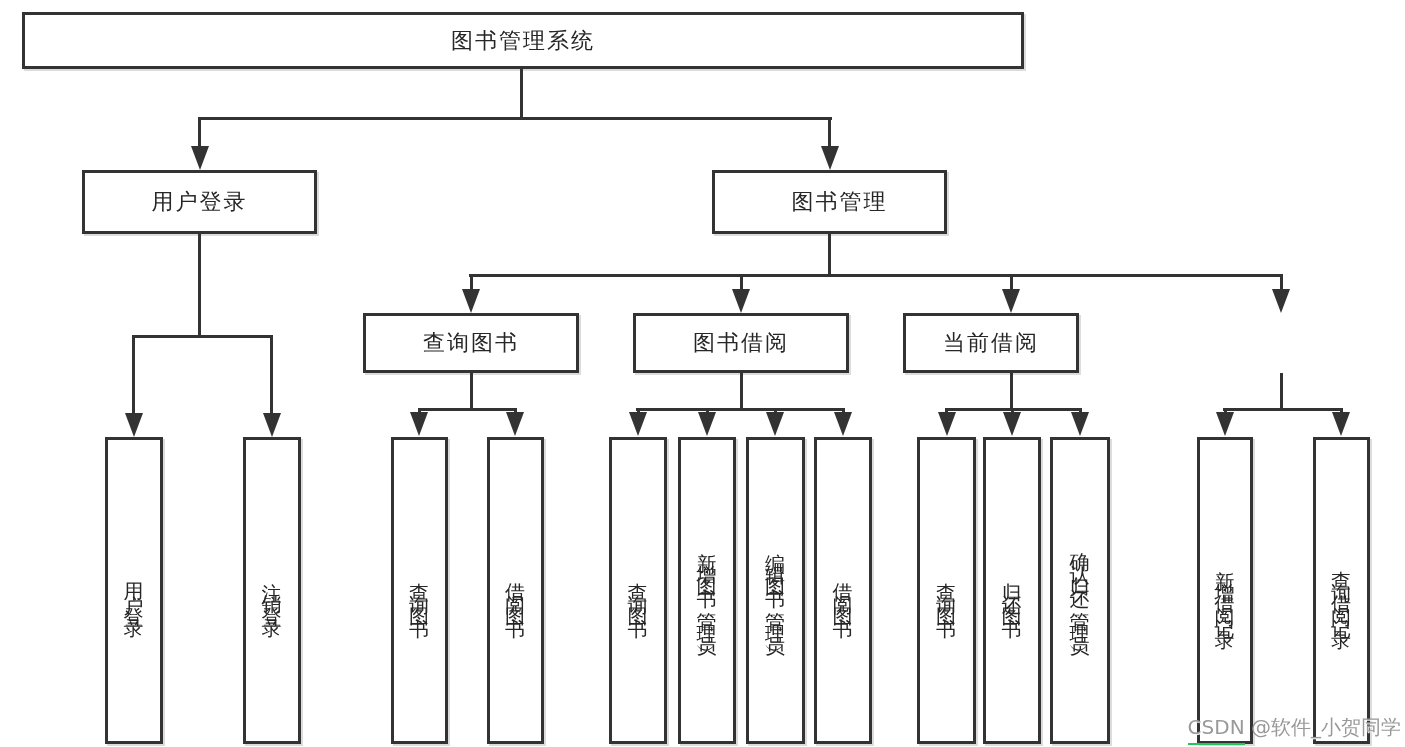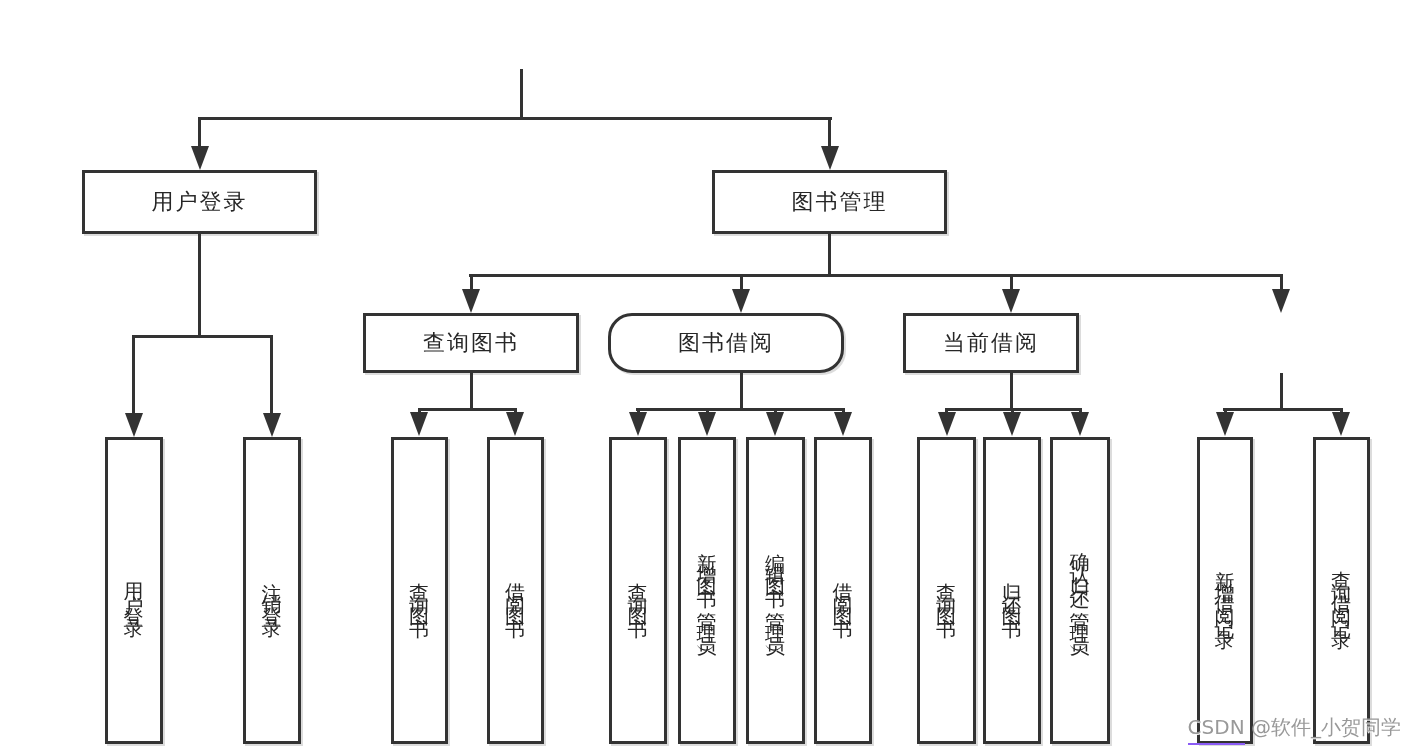--- a/index.html
+++ b/index.html
@@ -50,29 +50,32 @@
   .watermark {
     position: absolute;
     right: 4px;
     bottom: 6px;
     font-size: 20px;
     color: #999999;
     white-space: nowrap;
     text-shadow: 1px 1px 0 rgba(255,255,255,0.9);
   }
   .watermark .brand {
-    border-bottom: 2px solid #8b5cf6;
+    border-bottom: 2px solid #22c55e;
     padding-bottom: 4px;
   }
 </style>
 </head>
 <body>
 
 <div class="canvas">
 
+  <div class="box" style="left:22px; top:12px; width:1002px; height:57px;">
+    <span class="hlabel">图书管理系统</span>
+  </div>
 
   <div class="line" style="left:520px; top:69px; width:3px; height:49px;"></div>
   <div class="line" style="left:198px; top:117px; width:634px; height:3px;"></div>
   <div class="line" style="left:198px; top:117px; width:3px; height:31px;"></div>
   <div class="arrow" style="left:191px; top:146px;"></div>
   <div class="line" style="left:828px; top:117px; width:3px; height:31px;"></div>
   <div class="arrow" style="left:821px; top:146px;"></div>
 
   <div class="box" style="left:82px; top:170px; width:235px; height:64px;">
     <span class="hlabel">用户登录</span>
@@ -95,21 +98,21 @@
   <div class="line" style="left:740px; top:274px; width:3px; height:17px;"></div>
   <div class="arrow" style="left:732px; top:289px;"></div>
   <div class="line" style="left:1010px; top:274px; width:3px; height:17px;"></div>
   <div class="arrow" style="left:1002px; top:289px;"></div>
   <div class="line" style="left:1280px; top:274px; width:3px; height:17px;"></div>
   <div class="arrow" style="left:1272px; top:289px;"></div>
 
   <div class="box" style="left:363px; top:313px; width:216px; height:60px;">
     <span class="hlabel">查询图书</span>
   </div>
-  <div class="box" style="left:608px; top:313px; width:236px; height:60px;border-radius:24px;">
+  <div class="box" style="left:633px; top:313px; width:216px; height:60px;">
     <span class="hlabel">图书借阅</span>
   </div>
   <div class="box" style="left:903px; top:313px; width:176px; height:60px;">
     <span class="hlabel">当前借阅</span>
   </div>
 
   <div class="line" style="left:470px; top:373px; width:3px; height:37px;"></div>
   <div class="line" style="left:418px; top:408px; width:99px; height:3px;"></div>
   <div class="line" style="left:418px; top:408px; width:3px; height:8px;"></div>
   <div class="arrow" style="left:410px; top:412px;"></div>

